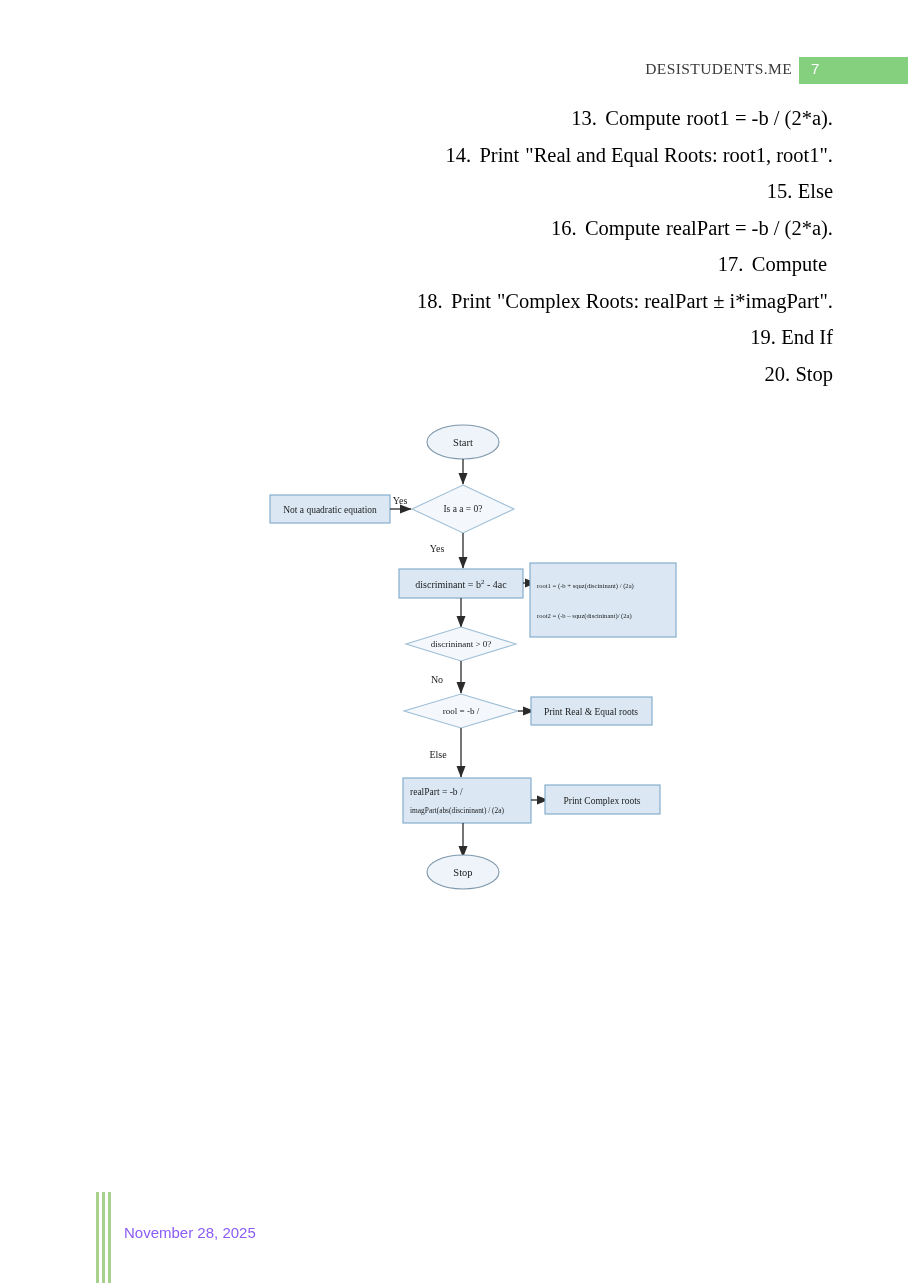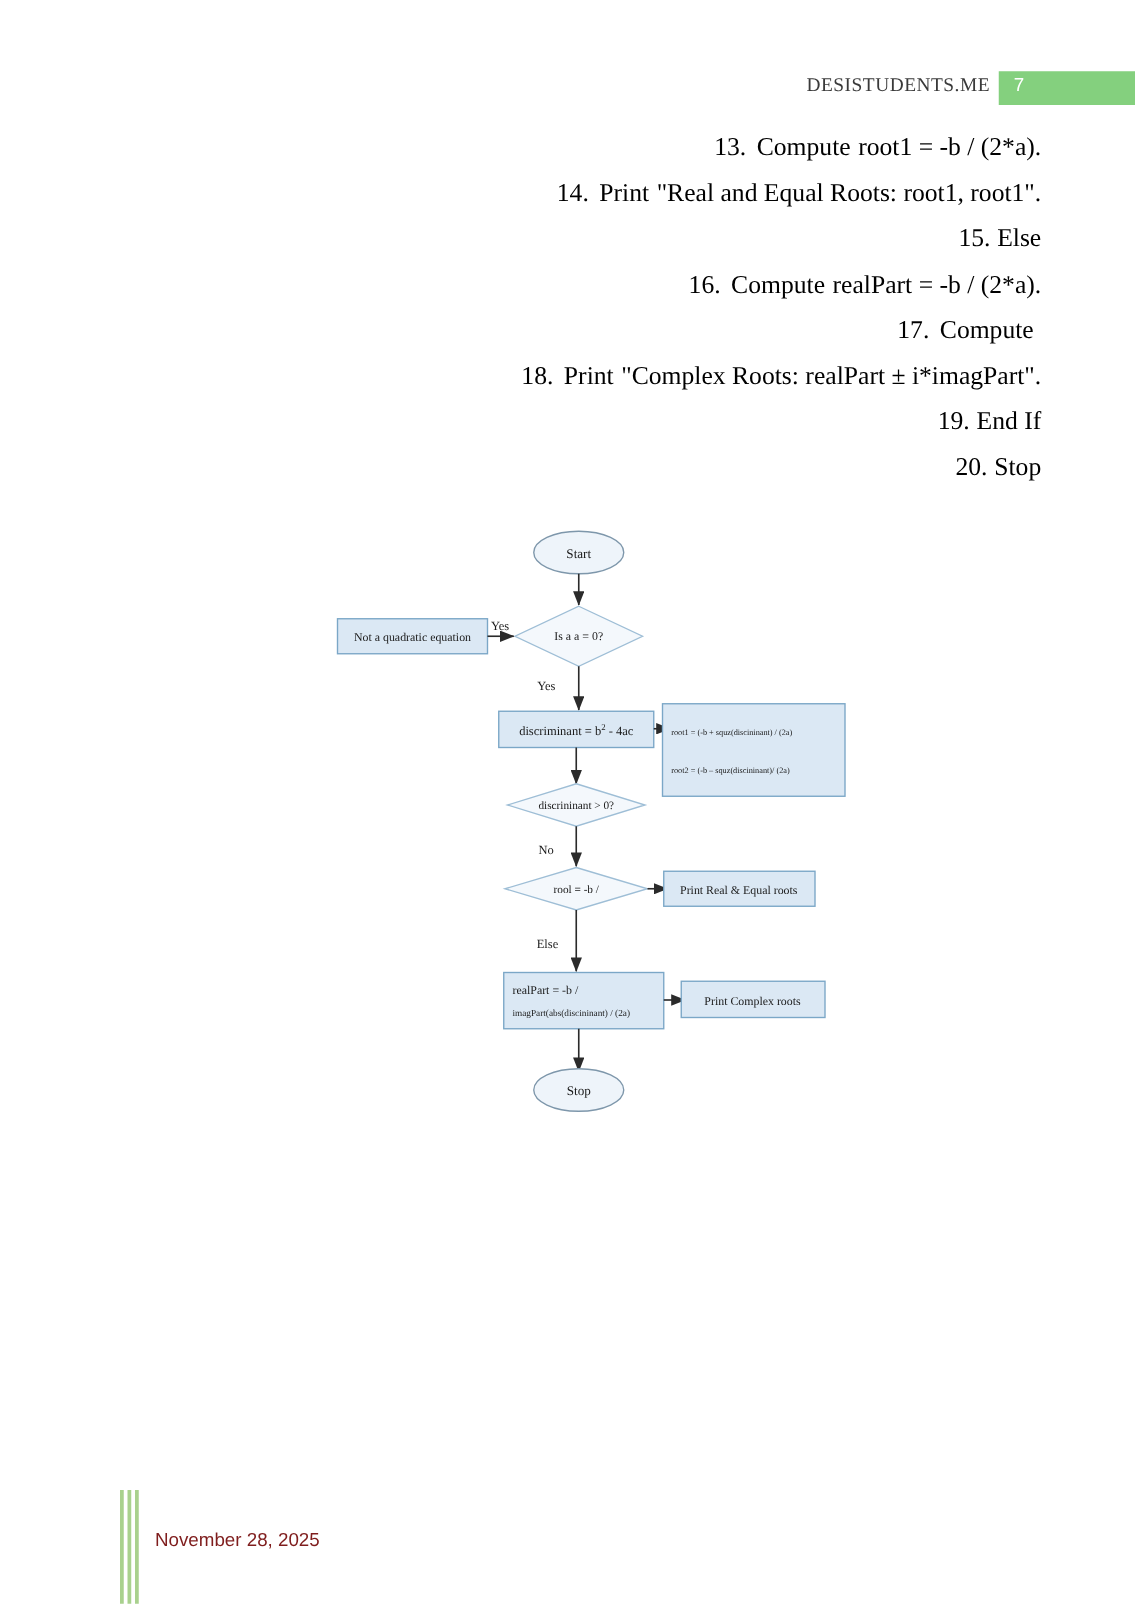--- a/index.html
+++ b/index.html
@@ -115,21 +115,21 @@
   .footer-bars .bar.b1 { left: 0px; }
   .footer-bars .bar.b2 { left: 6px; }
   .footer-bars .bar.b3 { left: 12px; }
 
   .footer-date {
     position: absolute;
     left: 124px;
     top: 1224px;
     font-family: "Liberation Sans", "DejaVu Sans", sans-serif;
     font-size: 15px;
-    color: #7f1d1d;
+    color: #8b5cf6;
     white-space: nowrap;
   }
 </style>
 </head>
 <body>
 
 <div class="page-header">
   <div class="header-site">DESISTUDENTS.ME</div>
   <div class="header-pagebox">
     <span class="header-pagenum">7</span>

